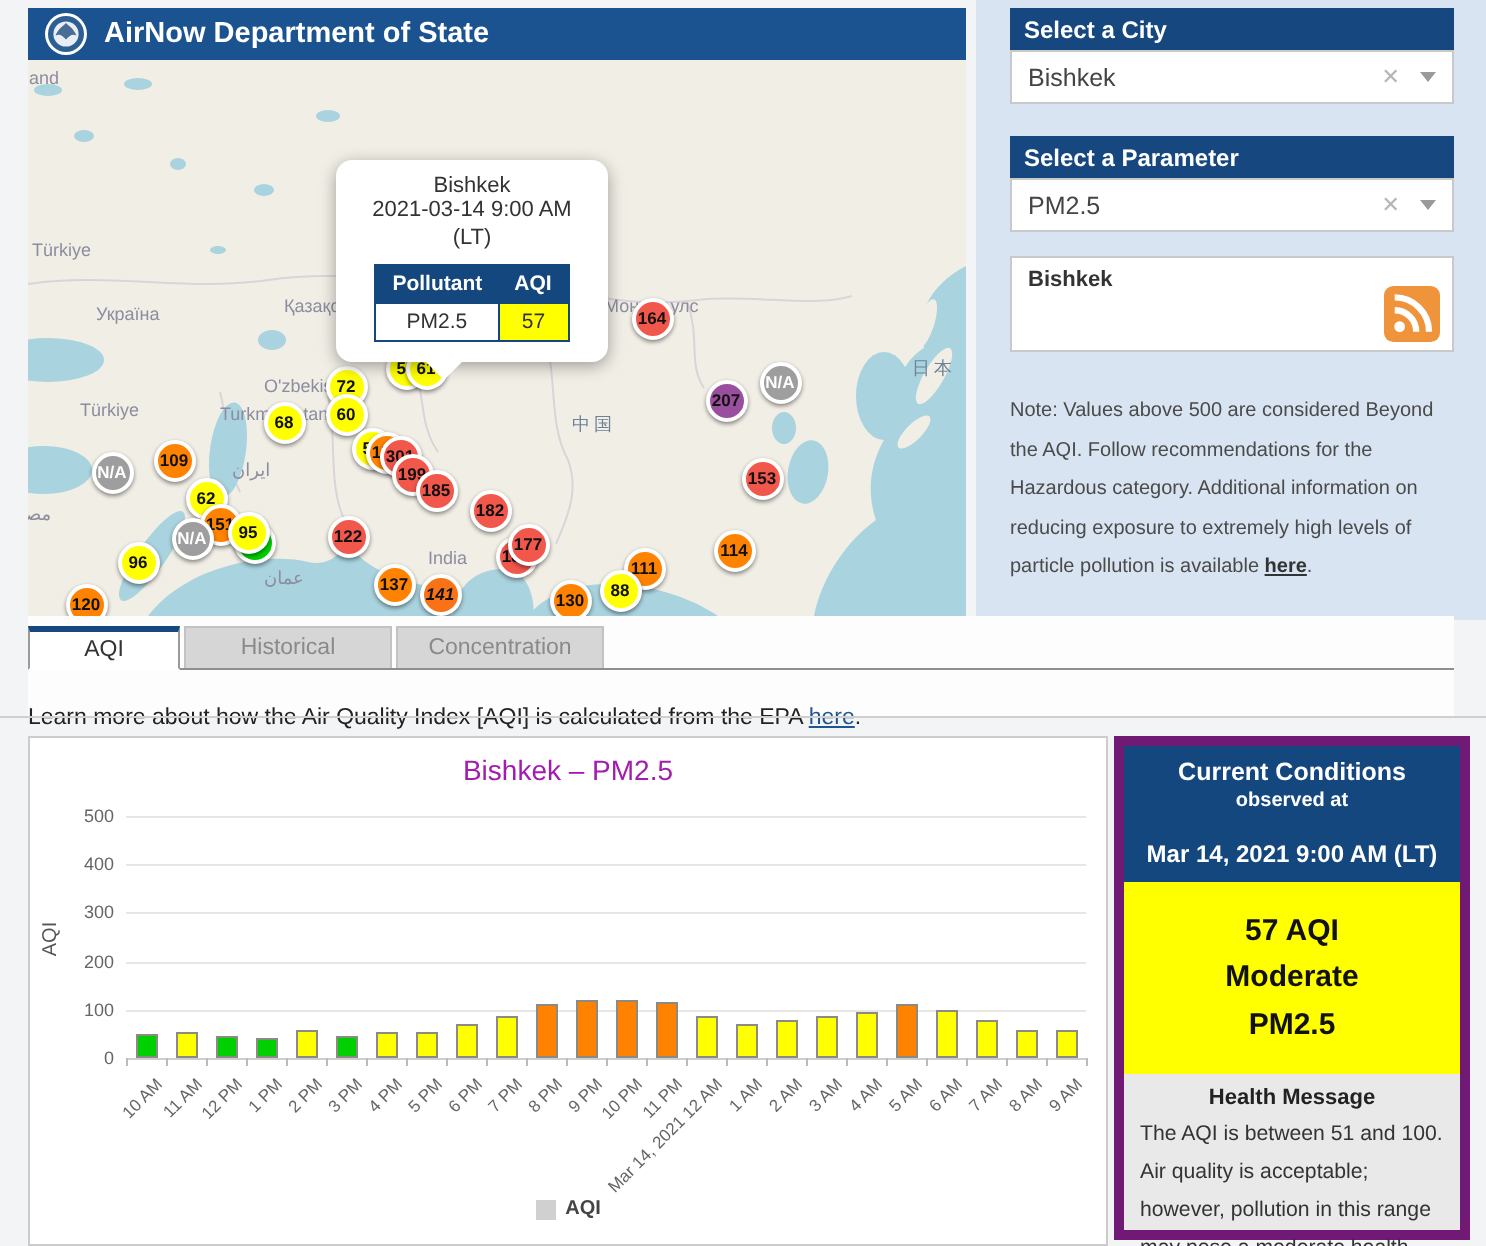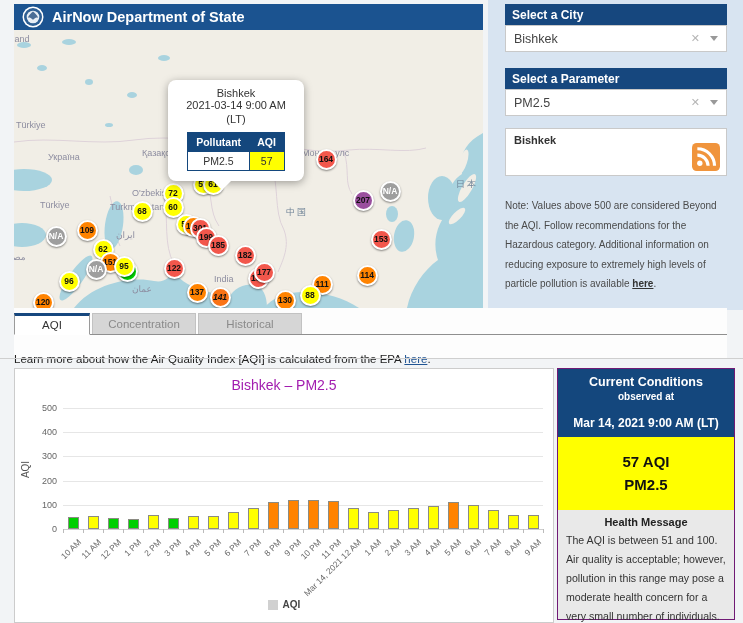--- a/index.html
+++ b/index.html
@@ -98,21 +98,21 @@
     position:absolute;font-size:8.5px;color:#666;white-space:nowrap;
     transform:translateX(-100%) rotate(-45deg);transform-origin:100% 0;
   }
   .xtick{position:absolute;width:1px;height:4px;background:#bbb;}
   .legend{position:absolute;left:0;top:230px;width:100%;display:flex;justify-content:center;align-items:center;gap:5px;}
   .legend .swatch{width:10px;height:10px;background:#d0d0d0;}
   .legend .lab{font-size:10px;font-weight:bold;color:#444;}
   
   .cc{
     position:absolute;left:557px;top:368px;width:178px;height:252px;
-    border:1px solid #701a75;box-sizing:border-box;display:flex;flex-direction:column;background:#e9e9e9;
+    border:5px solid #701a75;box-sizing:border-box;display:flex;flex-direction:column;background:#e9e9e9;
   }
   .cc-head{background:#14477d;color:#fff;text-align:center;padding:6px 4px 7px;}
   .cc-head .t1{font-size:12.5px;font-weight:bold;}
   .cc-head .t2{font-size:10px;font-weight:bold;margin-top:2px;}
   .cc-head .t3{font-size:12px;font-weight:bold;margin-top:14px;}
   .cc-now{background:#ffff00;text-align:center;padding:13px 4px;color:#111;}
   .cc-now div{font-size:15px;font-weight:bold;line-height:1.55;}
   .cc-health{padding:6px 8px;flex:1;}
   .cc-health .ht{font-size:11px;font-weight:bold;color:#222;text-align:center;margin-bottom:3px;}
   .cc-health .hb{font-size:10.6px;color:#333;line-height:1.8;}
@@ -263,22 +263,22 @@
       <path d="M4.6 10.4 a9.2 9.2 0 0 1 9.2 9.2" stroke="#fff" stroke-width="2.7" fill="none"></path>
       <path d="M4.6 4.9 a14.7 14.7 0 0 1 14.7 14.7" stroke="#fff" stroke-width="2.7" fill="none"></path>
     </svg>
   </div>
   <p class="side-note"><span>Note: Values above 500 are considered Beyond the AQI. Follow recommendations for the Hazardous category. Additional information on reducing exposure to extremely high levels of particle pollution is available </span><a>here</a><span>.</span></p>
 </aside>
 
 <div class="tabs-area">
   <div class="tabrow">
     <div class="tab active">AQI</div>
+    <div class="tab">Historical</div>
     <div class="tab">Concentration</div>
-    <div class="tab">Historical</div>
   </div>
   <p class="learn-more"><span>Learn more about how the Air Quality Index [AQI] is calculated from the EPA </span><a>here</a><span>.</span></p>
 </div>
 <div class="divider"></div>
 
 <div class="chart-card" id="chart">
   <div class="chart-title">Bishkek – PM2.5</div>
   <div class="ylabel">AQI</div>
   <div class="legend">
     <span class="swatch"></span>
@@ -372,19 +372,20 @@
   </div>
 
 <section class="cc">
   <div class="cc-head">
     <div class="t1">Current Conditions</div>
     <div class="t2">observed at</div>
     <div class="t3">Mar 14, 2021 9:00 AM (LT)</div>
   </div>
   <div class="cc-now">
     <div>57 AQI</div>
+    <div>Moderate</div>
     <div>PM2.5</div>
   </div>
   <div class="cc-health">
     <div class="ht">Health Message</div>
     <div class="hb">The AQI is between 51 and 100. Air quality is acceptable; however, pollution in this range may pose a moderate health concern for a very small number of individuals. People who are unusually sensitive to ozone or particle pollution may experience respiratory symptoms.</div>
   </div>
 </section>
 
 </body></html>

